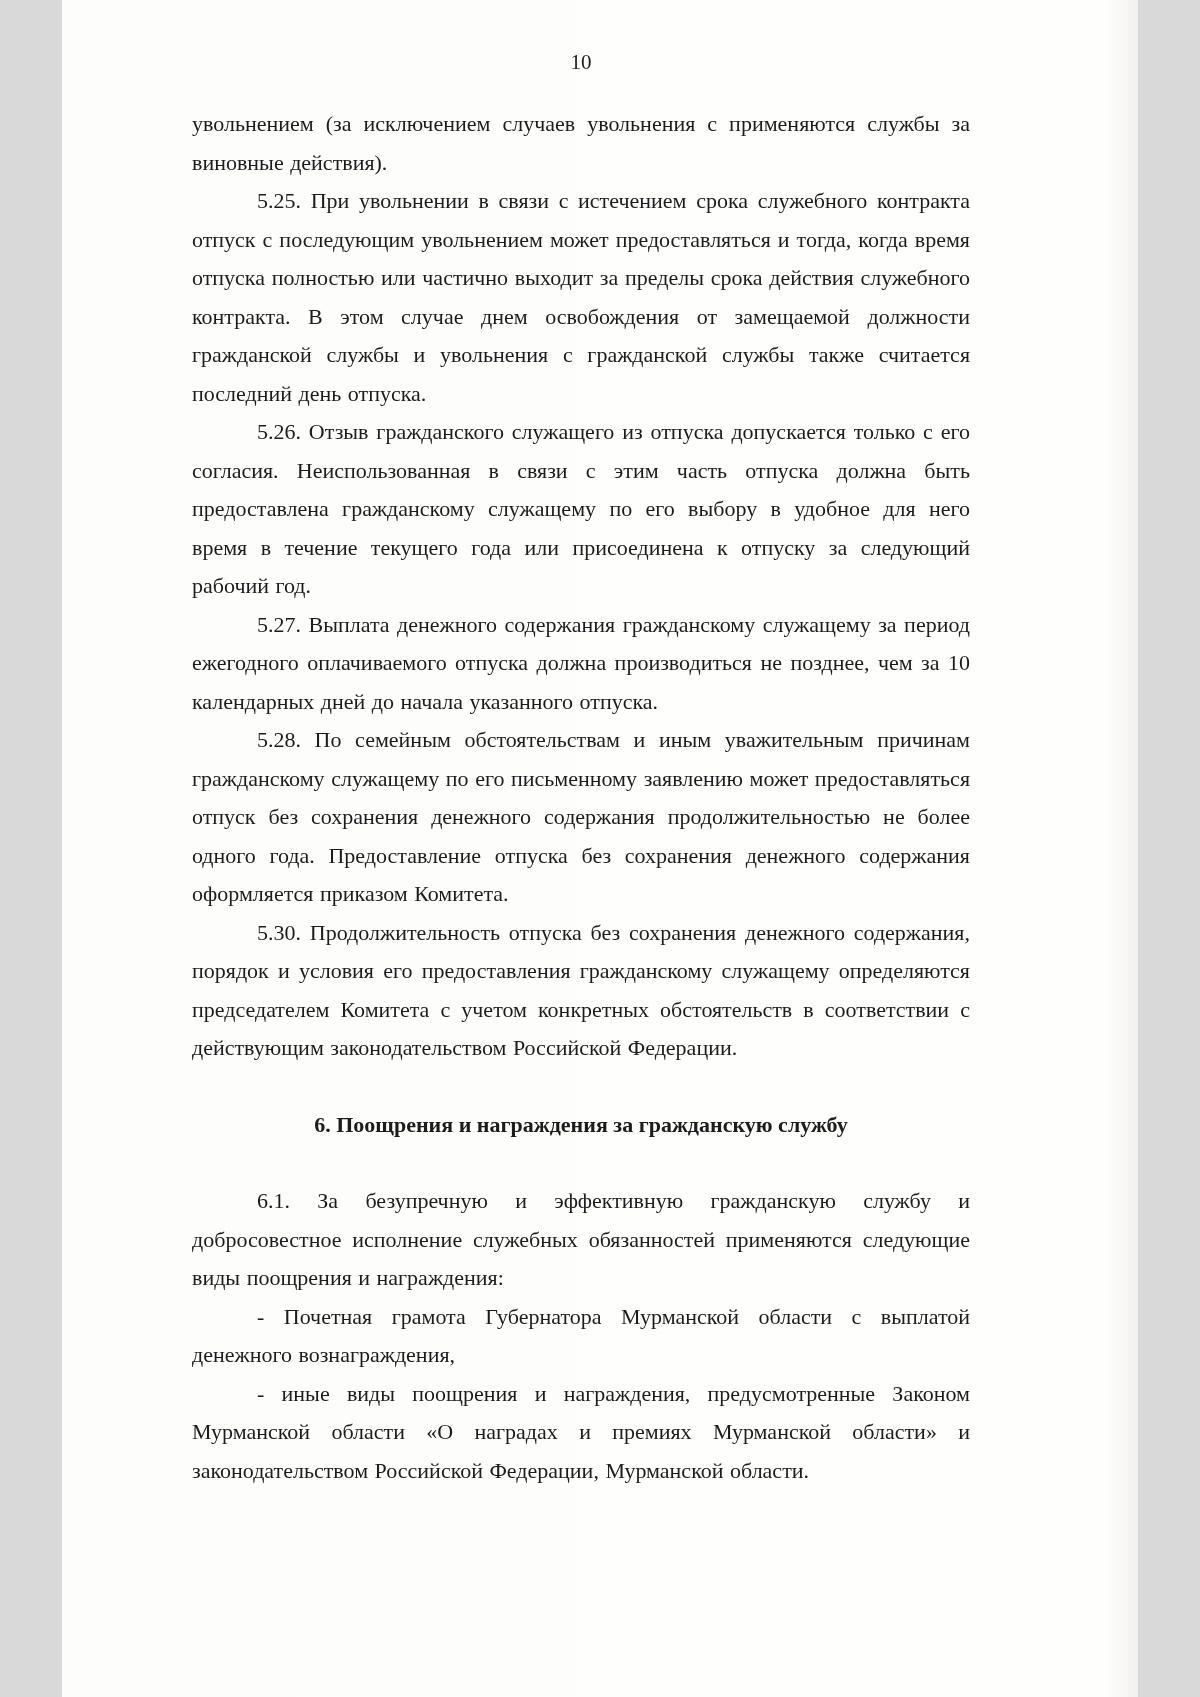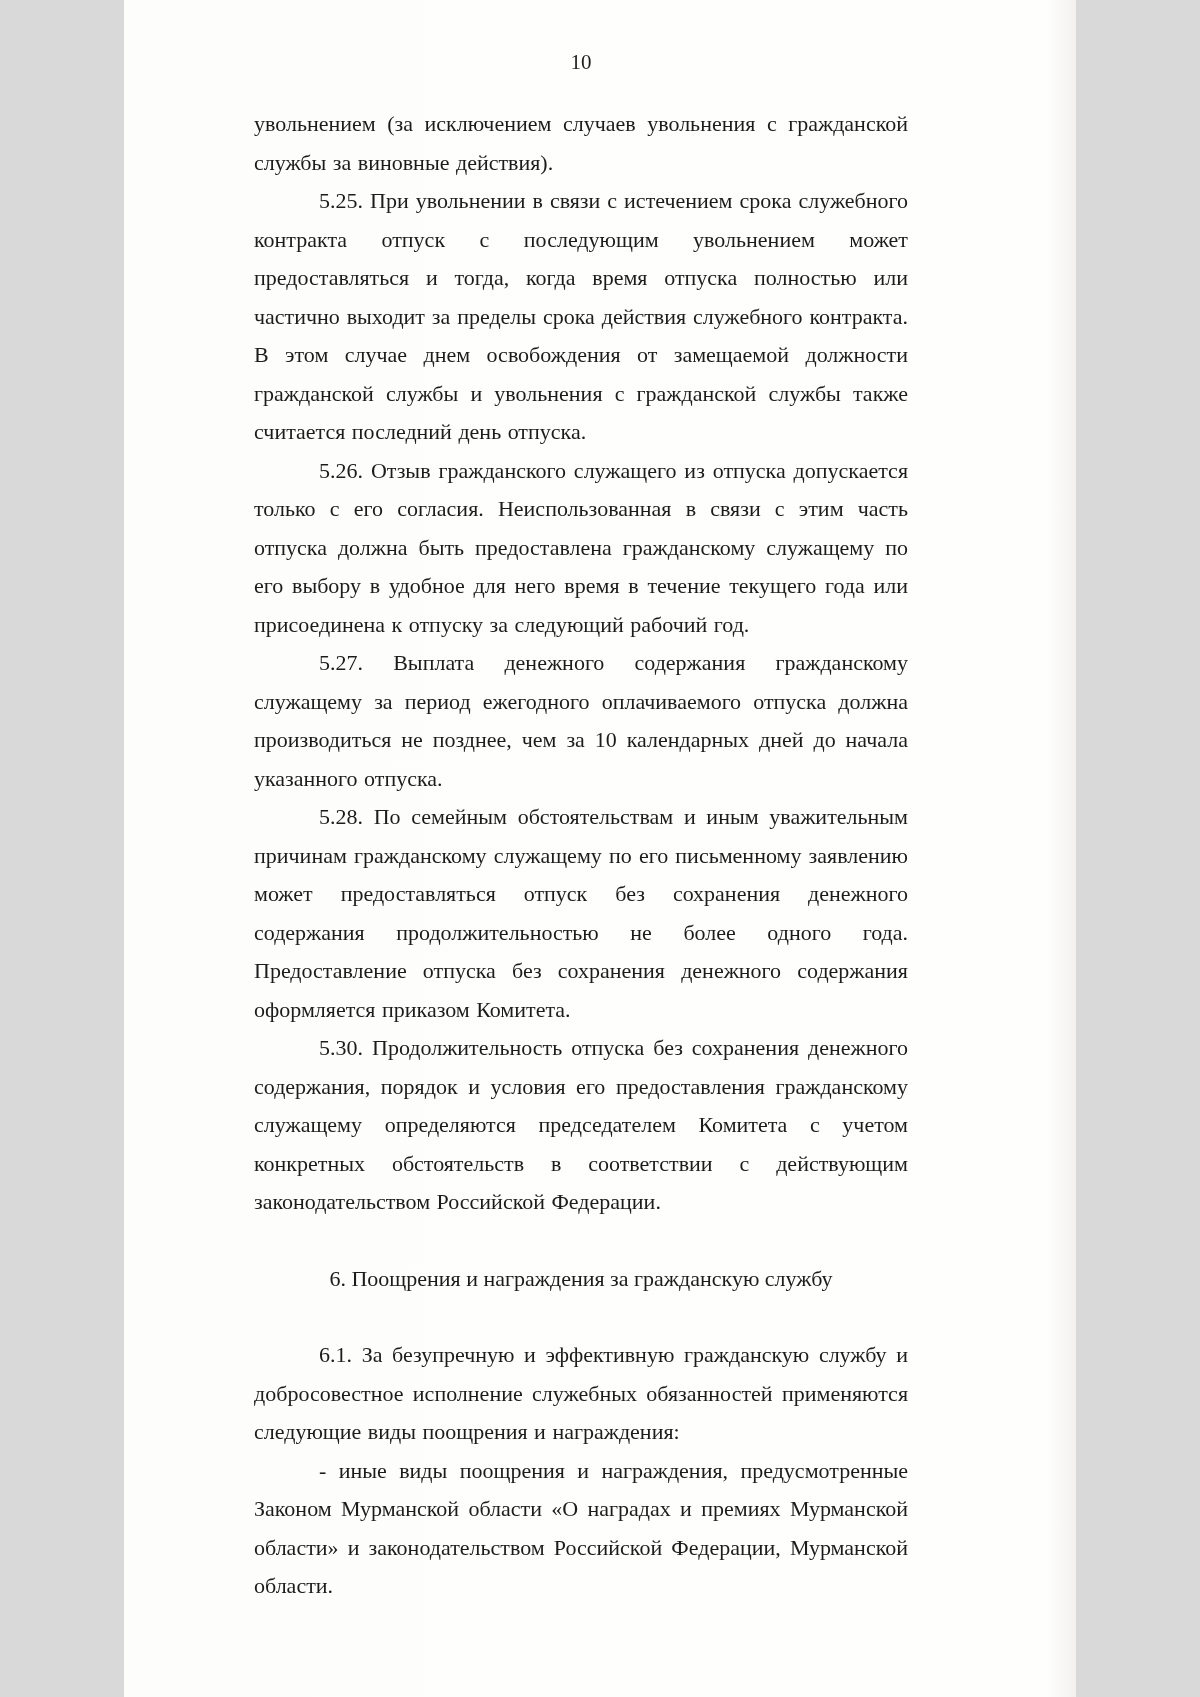--- a/index.html
+++ b/index.html
@@ -2,21 +2,21 @@
 <html lang="ru"><head>
 <meta charset="utf-8">
 <style>
   html, body {
     margin: 0;
     padding: 0;
     background: #d9d9d9;
   }
   .page {
     position: relative;
-    width: 952px;
+    width: 1076px;
     height: 1697px;
     margin: 0 auto;
     background: linear-gradient(90deg, #fdfdfc 0%, #fefefd 97%, #f2f1ee 100%);
     box-sizing: border-box;
     padding: 50px 168px 60px 130px;
     font-family: "Liberation Serif", "DejaVu Serif", serif;
     color: #1c1c1c;
     overflow: hidden;
   }
   .page-number {
@@ -32,37 +32,38 @@
     margin: 0;
     text-indent: 65px;
     word-spacing: 1px;
   }
   .para.no-indent {
     text-indent: 0;
   }
   .section-heading {
     font-size: 22px;
     line-height: 1.75;
-    font-weight: normal;
+    font-weight: bold;
     text-align: center;
     margin: 38px 0 38px 0;
   }
 </style>
 </head>
 <body>
 
 <div class="page">
 
   <div class="page-number">10</div>
 
-  <p class="para no-indent">увольнением (за исключением случаев увольнения с гражданской службы за виновные действия).</p>
+  <p class="para no-indent">увольнением (за исключением случаев увольнения с применяются службы за виновные действия).</p>
   <p class="para">5.25. При увольнении в связи с истечением срока служебного контракта отпуск с последующим увольнением может предоставляться и тогда, когда время отпуска полностью или частично выходит за пределы срока действия служебного контракта. В этом случае днем освобождения от замещаемой должности гражданской службы и увольнения с гражданской службы также считается последний день отпуска.</p>
   <p class="para">5.26. Отзыв гражданского служащего из отпуска допускается только с его согласия. Неиспользованная в связи с этим часть отпуска должна быть предоставлена гражданскому служащему по его выбору в удобное для него время в течение текущего года или присоединена к отпуску за следующий рабочий год.</p>
   <p class="para">5.27. Выплата денежного содержания гражданскому служащему за период ежегодного оплачиваемого отпуска должна производиться не позднее, чем за 10 календарных дней до начала указанного отпуска.</p>
   <p class="para">5.28. По семейным обстоятельствам и иным уважительным причинам гражданскому служащему по его письменному заявлению может предоставляться отпуск без сохранения денежного содержания продолжительностью не более одного года. Предоставление отпуска без сохранения денежного содержания оформляется приказом Комитета.</p>
   <p class="para">5.30. Продолжительность отпуска без сохранения денежного содержания, порядок и условия его предоставления гражданскому служащему определяются председателем Комитета с учетом конкретных обстоятельств в соответствии с действующим законодательством Российской Федерации.</p>
 
   <h2 class="section-heading">6. Поощрения и награждения за гражданскую службу</h2>
 
   <p class="para">6.1. За безупречную и эффективную гражданскую службу и добросовестное исполнение служебных обязанностей применяются следующие виды поощрения и награждения:</p>
+  <p class="para">- Почетная грамота Губернатора Мурманской области с выплатой денежного вознаграждения,</p>
   <p class="para">- иные виды поощрения и награждения, предусмотренные Законом Мурманской области «О наградах и премиях Мурманской области» и законодательством Российской Федерации, Мурманской области.</p>
 
 </div>
 
 </body></html>

